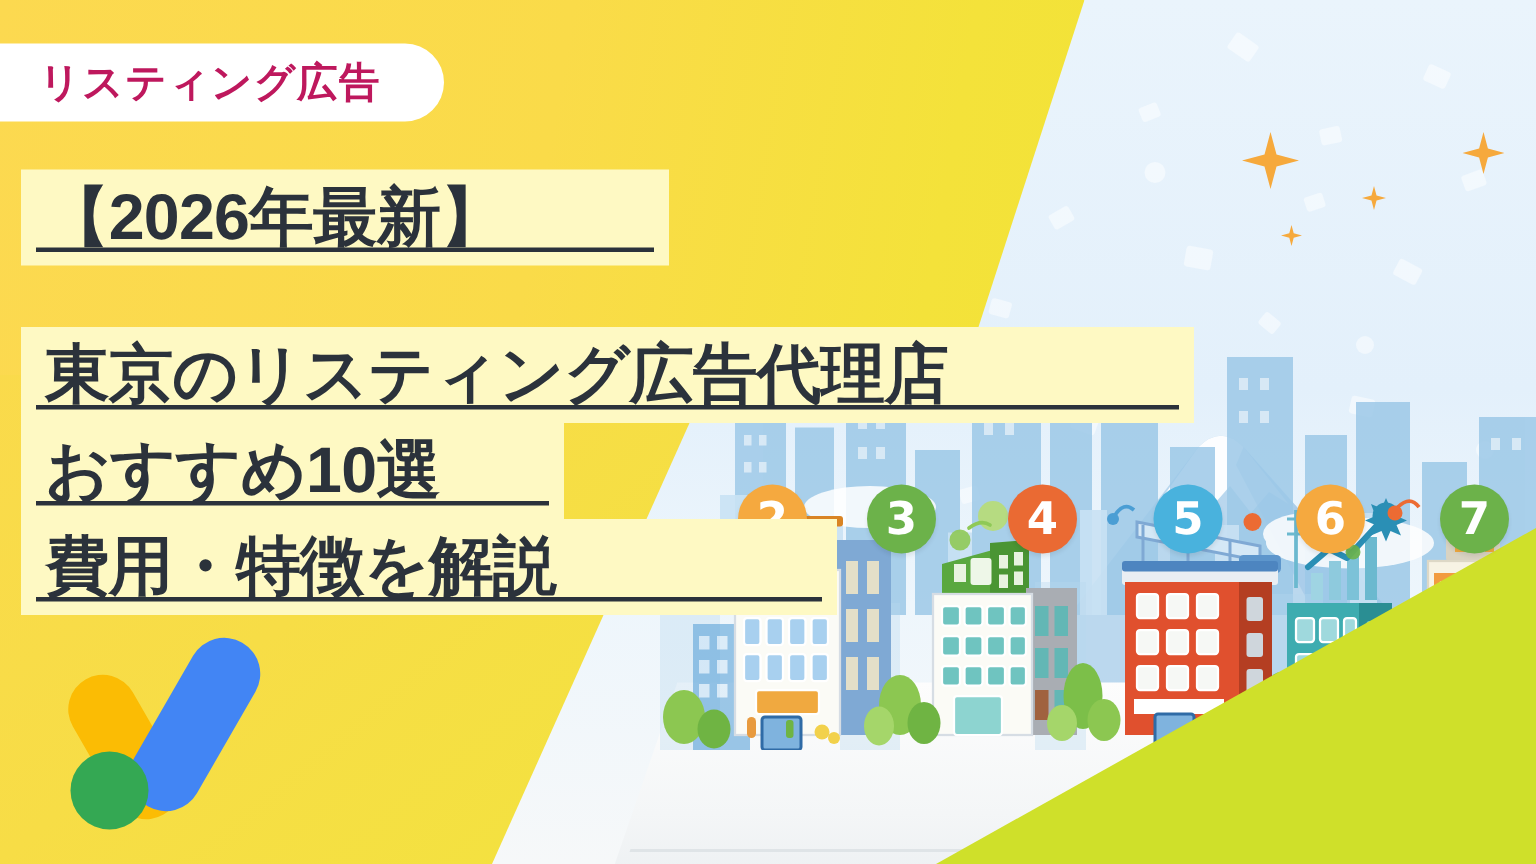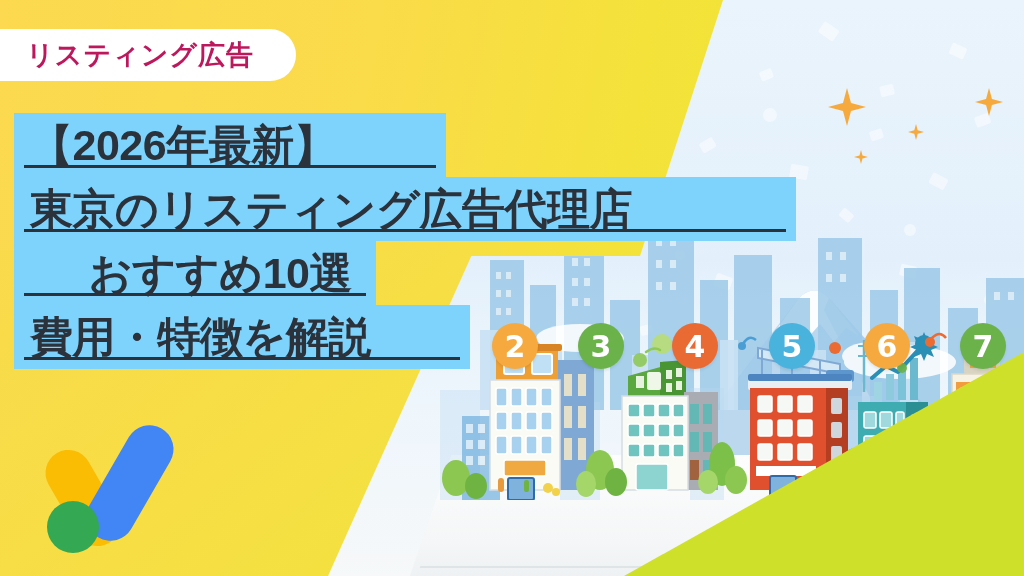--- a/index.html
+++ b/index.html
@@ -76,42 +76,42 @@
     white-space:nowrap;
   }
 
   
   #headline {
     position:absolute; left:14px; top:113px;
     display:flex; flex-direction:column;
   }
   .hl {
     position:relative;
-    background:#7dd3fc;
+    background:#fef9c3;
     height:64px;
     display:flex; align-items:center;
-    padding-left:16px; padding-right:24px;
+    padding-left:16px; padding-right:14px;
     align-self:flex-start;
   }
   .hl .t {
     color:#2b323b;
     font-size:43px;
     font-weight:bold;
     letter-spacing:-0.5px;
     white-space:nowrap;
     line-height:1;
     position:relative; z-index:2;
   }
   .hl .ul {
     position:absolute; left:10px; right:10px; bottom:9px;
     height:3px; background:#2b323b; z-index:1;
   }
   .hl.l1 { width:432px; }
   .hl.l2 { width:782px; }
-  .hl.l3 { width:362px;justify-content:flex-end; }
+  .hl.l3 { width:362px; }
   .hl.l4 { width:456px; }
 
   
   .numc {
     position:absolute;
     width:46px; height:46px; border-radius:50%;
     display:flex; align-items:center; justify-content:center;
     color:#ffffff; font-weight:bold; font-size:30px;
     font-family:"DejaVu Sans",sans-serif;
     box-shadow:0 2px 3px rgba(0,0,0,.08);
@@ -489,29 +489,29 @@
 
   <div id="badge">
     <span>リスティング広告</span>
   </div>
 
   <div id="headline">
     <div class="hl l1" style="width: 432px;">
       <span class="t">【2026年最新】</span>
       <span class="ul"></span>
     </div>
-    <div class="hl l2" style="width: 782px;">
+    <div class="hl l2" style="width: 782px; margin-top: 41px;">
       <span class="t">東京のリスティング広告代理店</span>
       <span class="ul"></span>
     </div>
     <div class="hl l3" style="width: 362px;">
       <span class="t">おすすめ10選</span>
       <span class="ul"></span>
     </div>
-    <div class="hl l4" style="width: 456px;">
+    <div class="hl l4" style="width: 544px;">
       <span class="t">費用・特徴を解説</span>
       <span class="ul"></span>
     </div>
   </div>
 
   <svg id="gads" viewBox="0 0 148 150">
     <rect x="24" y="34" width="46" height="104" rx="23" transform="rotate(-30 47 86)" fill="#fbbc04"></rect>
     <rect x="70" y="8" width="48" height="126" rx="24" transform="rotate(30 94 71)" fill="#4285f4"></rect>
     <circle cx="37" cy="115" r="26" fill="#34a853"></circle>
   </svg>

